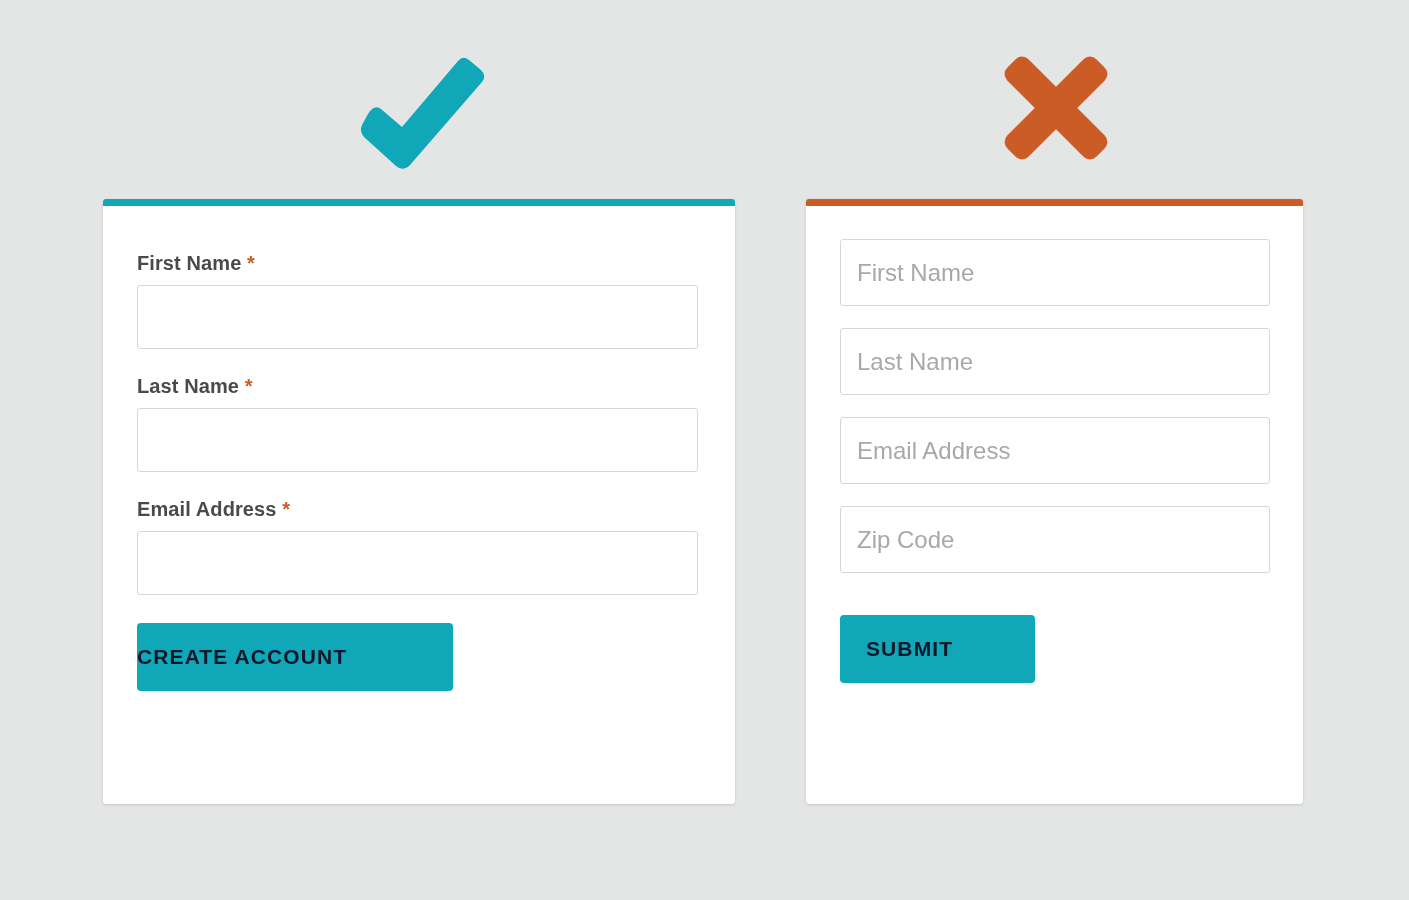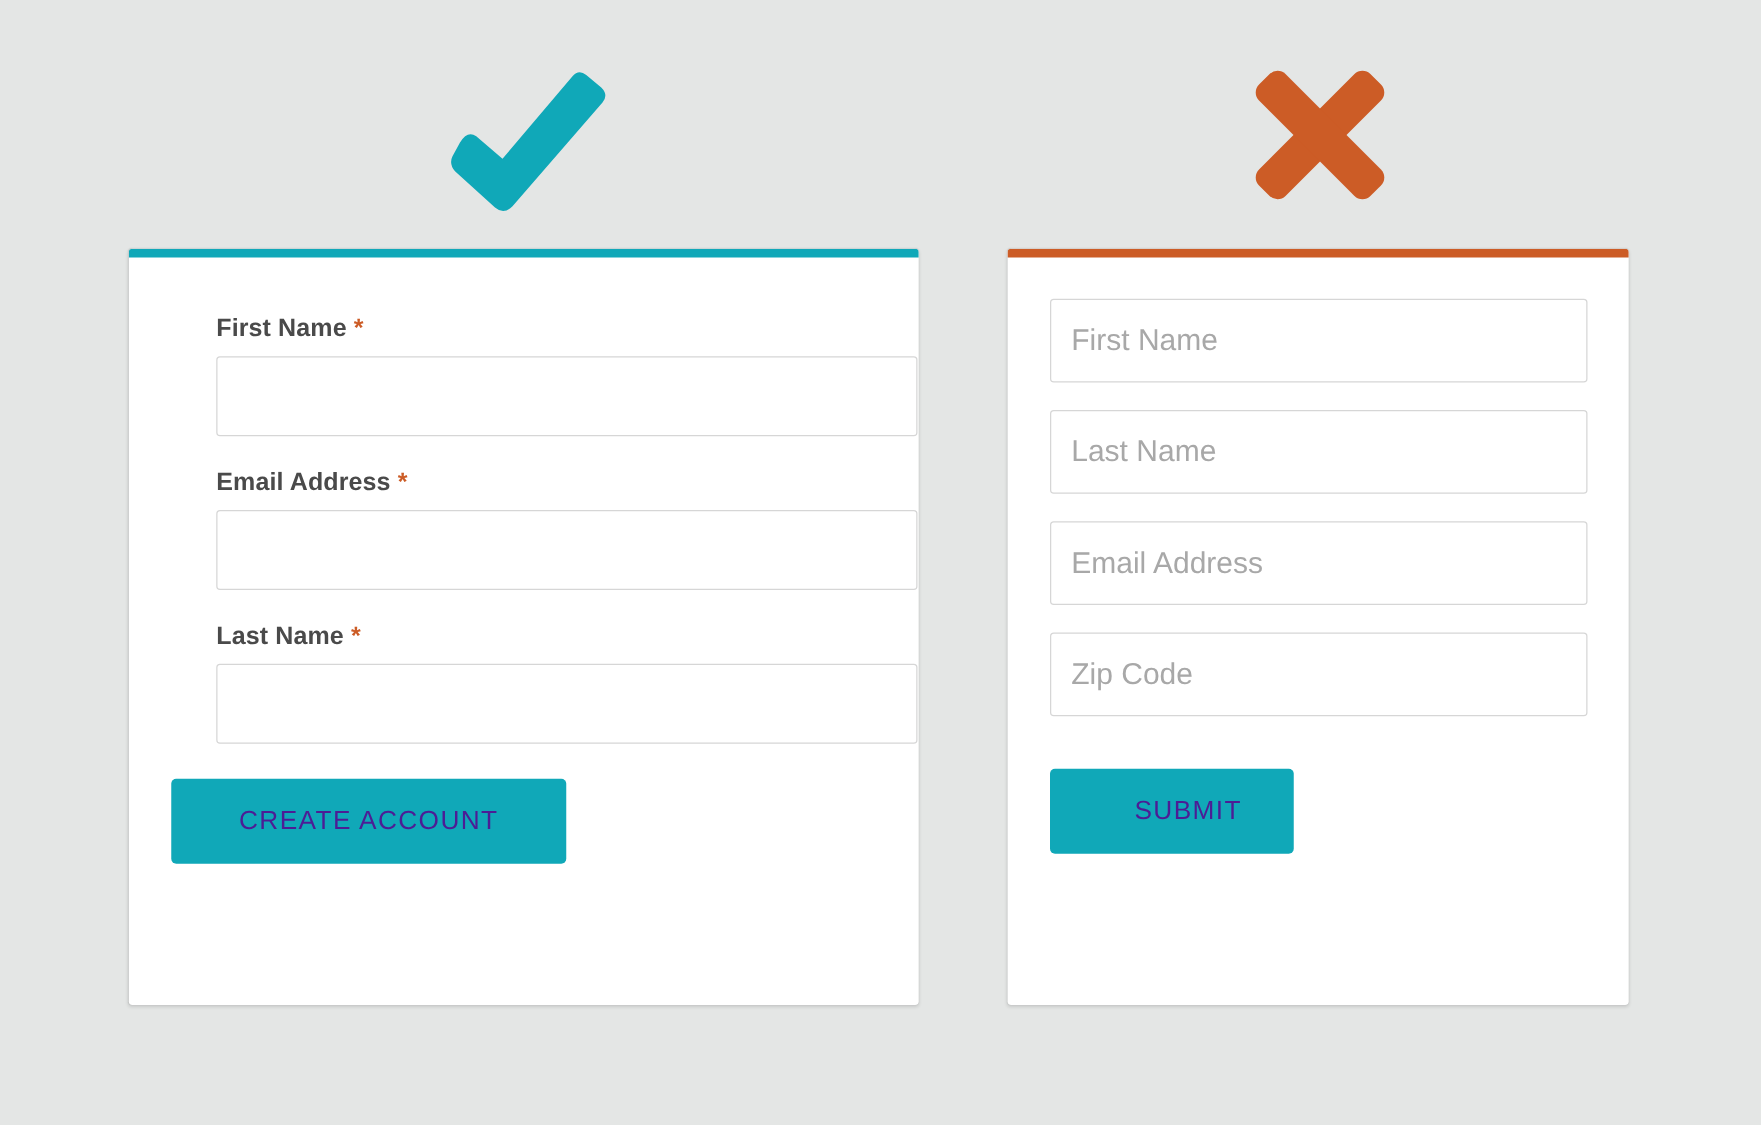--- a/index.html
+++ b/index.html
@@ -48,21 +48,21 @@
   .card-body {
     padding: 0;
     height: calc(100% - 7px);
     position: relative;
   }
 
   
   .good-inner {
     padding: 46px 36px 0 34px;
   }
-  .field-group { margin-bottom: 26px; margin-left: 36px; }
+  .field-group { margin-bottom: 26px; }
   .field-group:last-of-type { margin-bottom: 0; }
 
   .field-label {
     display: block;
     font-size: 20px;
     font-weight: bold;
     color: #4a4a4a;
     letter-spacing: 0.1px;
     margin-bottom: 11px;
     line-height: 1.1;
@@ -85,27 +85,27 @@
     color: #4a4a4a;
     padding: 0 14px;
     outline: none;
   }
 
   .btn {
     display: inline-block;
     border: none;
     border-radius: 4px;
     background: #10a8b8;
-    color: #4c1d95;
-    font-family: "Liberation Sans", sans-serif;
-    font-weight: normal;
+    color: #0f172a;
+    font-family: "Liberation Sans", sans-serif;
+    font-weight: bold;
     font-size: 21px;
     letter-spacing: 1.1px;
     cursor: pointer;
-    text-align: center;
+    text-align: left;
     white-space: nowrap;
   }
   .btn-create {
     width: 316px;
     height: 68px;
     margin-top: 28px;
     margin-left: 34px;
   }
 
   
@@ -168,29 +168,29 @@
         <div class="field-group">
           <label class="field-label">
             <span>First Name</span>
             <span class="req-star">*</span>
           </label>
           <input class="text-input" type="text" value="" style="">
         </div>
 
         <div class="field-group">
           <label class="field-label">
-            <span>Email Address</span>
+            <span>Last Name</span>
             <span class="req-star">*</span>
           </label>
           <input class="text-input" type="text" value="" style="">
         </div>
 
         <div class="field-group">
           <label class="field-label">
-            <span>Last Name</span>
+            <span>Email Address</span>
             <span class="req-star">*</span>
           </label>
           <input class="text-input" type="text" value="" style="">
         </div>
 
       </div>
 
       <button class="btn btn-create">CREATE ACCOUNT</button>
     </div>
   </div>

